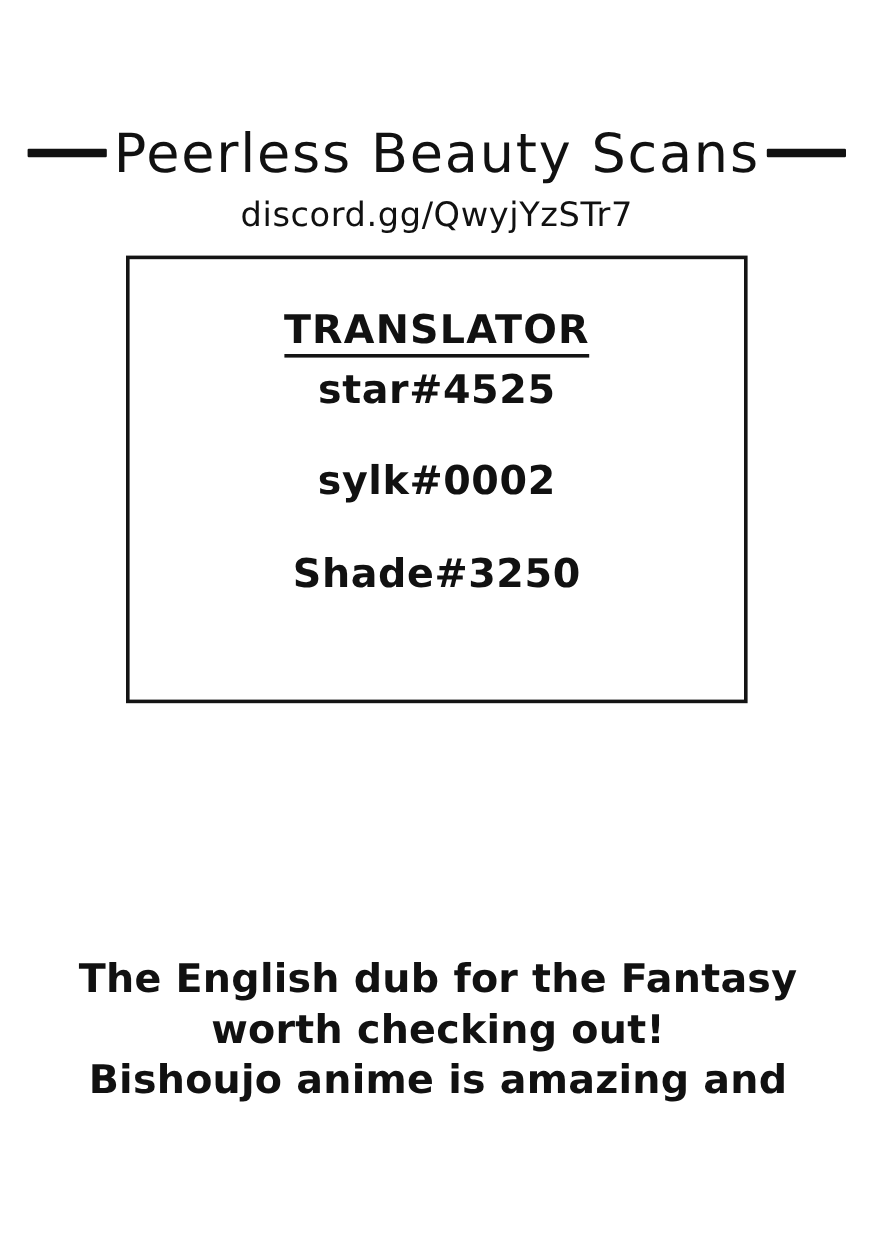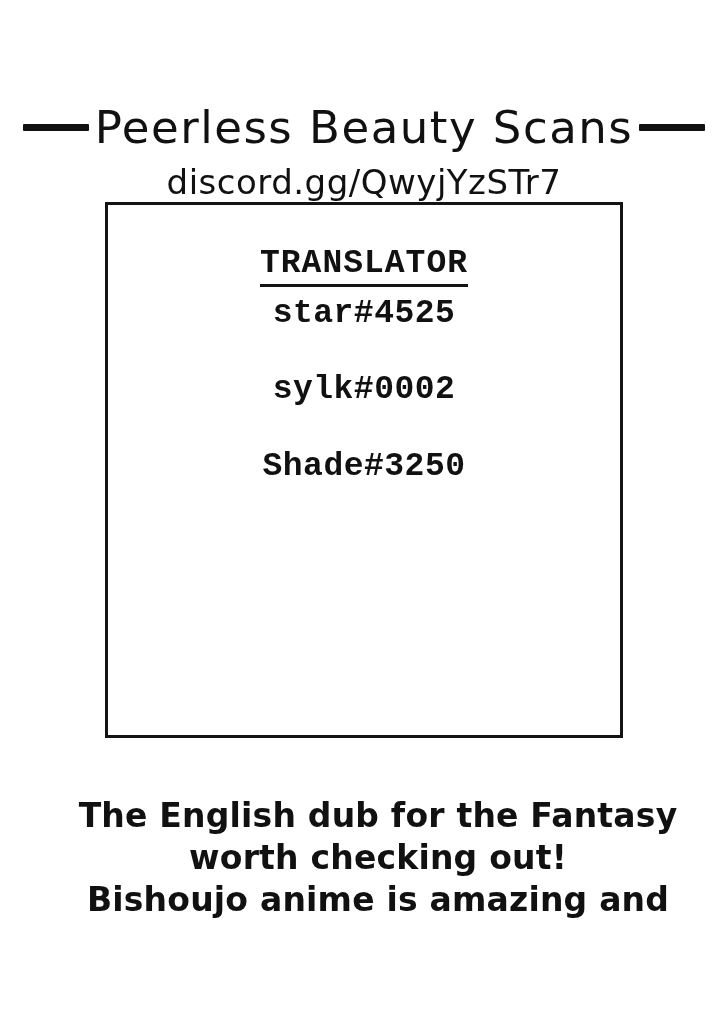--- a/index.html
+++ b/index.html
@@ -49,36 +49,35 @@
   .brand-title {
     font-family: "DejaVu Sans", sans-serif;
     font-size: 45px;
     letter-spacing: 1.5px;
     font-weight: 400;
     line-height: 1;
     white-space: nowrap;
   }
   .brand-sub {
     margin-top: 12px;
-    font-size: 34px;
+    font-size: 28px;
     letter-spacing: 0.5px;
     font-weight: 400;
   }
 
   
   .credits-box {
     position: absolute;
     left: 105px;
-    top: 185px;
+    top: 196px;
     width: 518px;
-    height: 536px;
+    height: 373px;
     border: 3px solid #141414;
     background: #ffffff;
     box-sizing: border-box;
-    font-family: Liberation Mono, monospace;
   }
   .credits-inner {
     padding-top: 42px;
     text-align: center;
   }
   .credit-group {
     margin-bottom: 42px;
   }
   .credit-group:last-child {
     margin-bottom: 0;
@@ -96,21 +95,21 @@
     margin-top: 10px;
     font-size: 33px;
     font-weight: 700;
     letter-spacing: 0.5px;
     line-height: 1.05;
   }
 
   
   .footer-note {
     position: absolute;
-    left: 74px;
+    left: 61px;
     top: 778px;
     width: 608px;
     text-align: center;
     font-size: 33px;
     font-weight: 700;
     line-height: 1.28;
     letter-spacing: 0.2px;
   }
   .footer-line {
     display: block;

